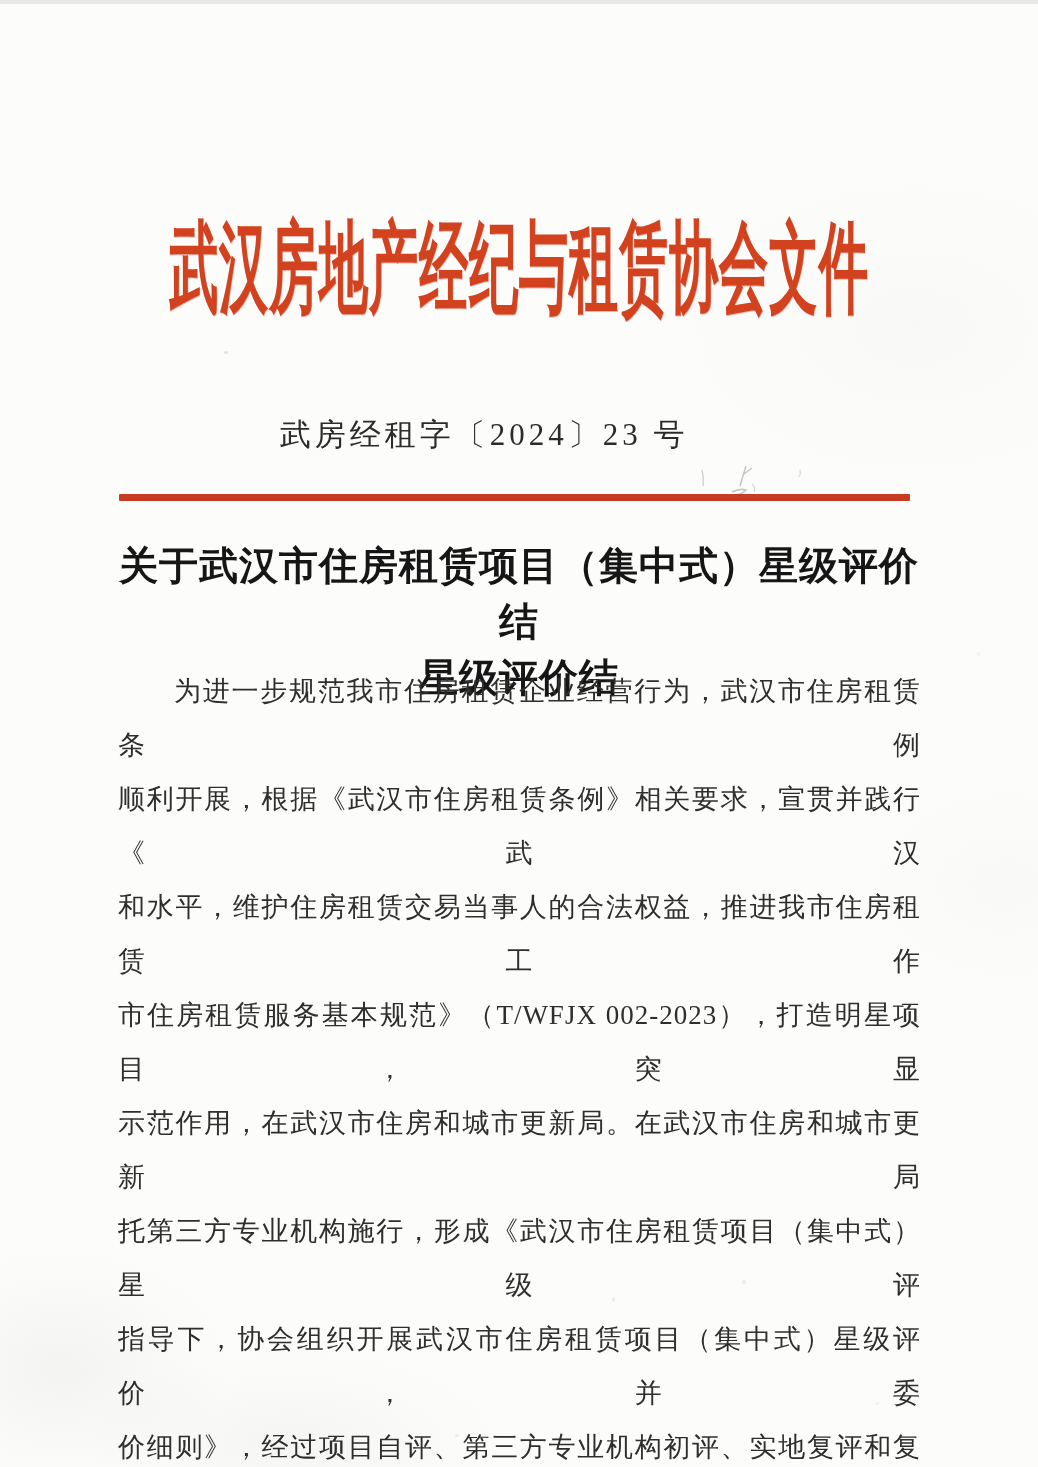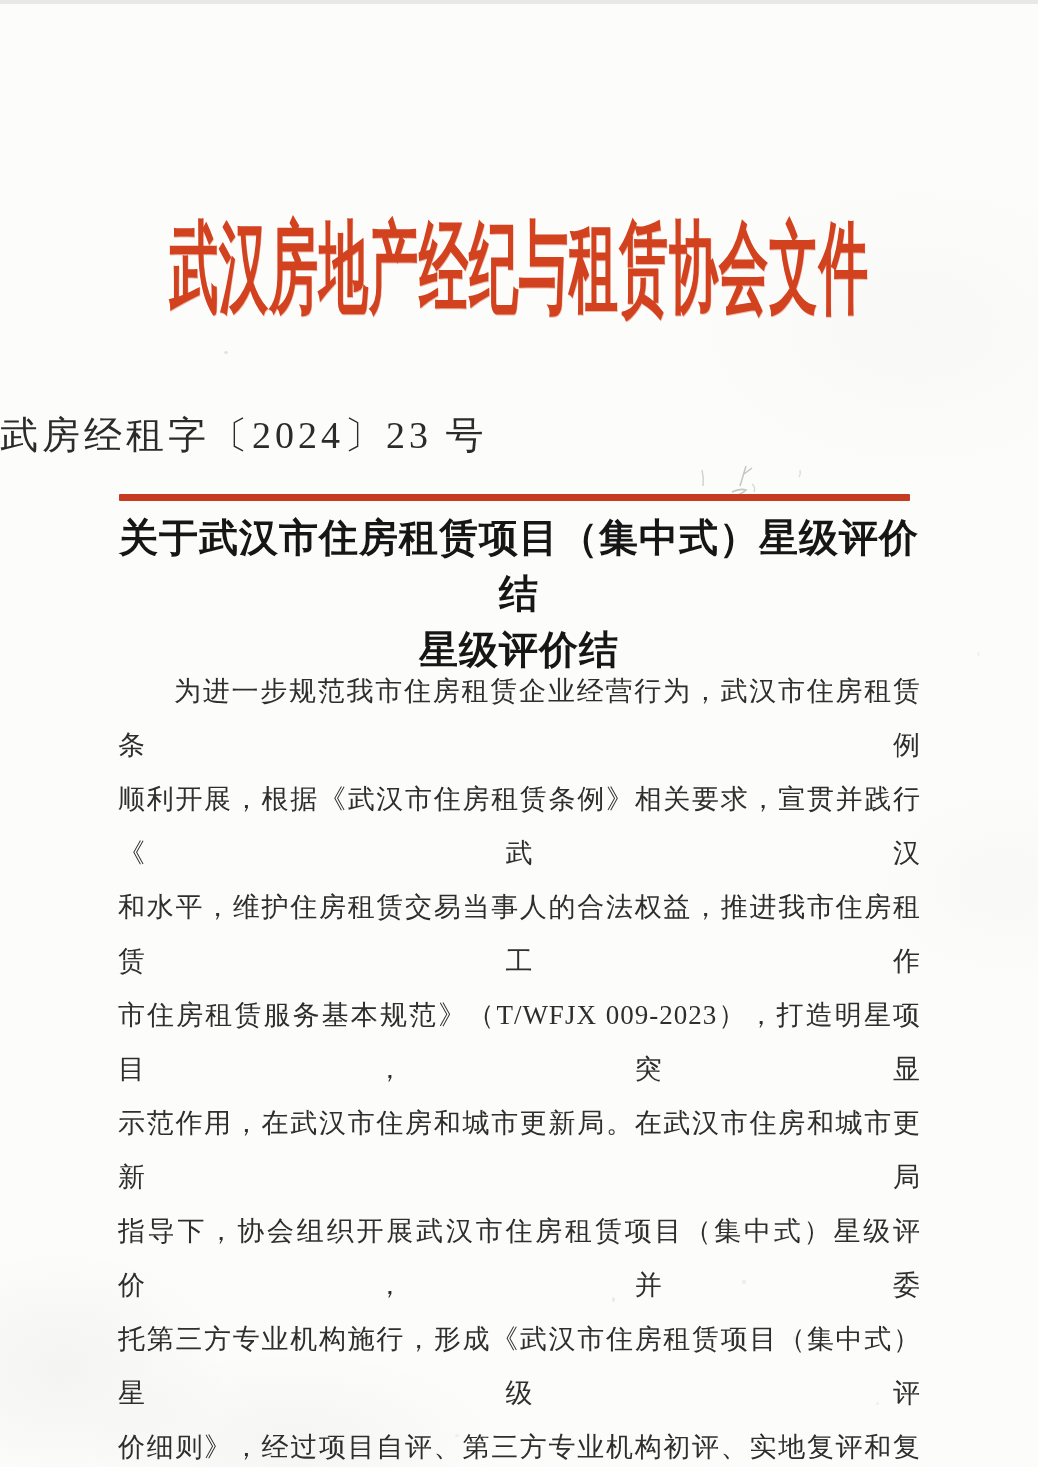--- a/index.html
+++ b/index.html
@@ -36,40 +36,41 @@
     transform: translateX(-50%) scaleX(0.49);
     text-shadow: 1px 1px 0 rgba(210,60,30,0.35);
   }
 
   
   .doc-number {
     position: absolute;
     top: 412px;
     left: 0;
     right: 70px;
-    font-size: 38px;
+    text-align: center;
+    font-size: 31px;
     line-height: 38px;
     letter-spacing: 4px;
     color: #2b2b2b;
   }
 
   
   .red-rule {
     position: absolute;
     top: 490px;
     left: 119px;
     width: 791px;
     height: 7px;
     border-radius: 1px;
   }
 
   
   .notice-title {
     position: absolute;
-    top: 506px;
+    top: 534px;
     left: 100px;
     right: 100px;
     text-align: center;
     font-family: "Liberation Sans", "DejaVu Sans", sans-serif;
     font-weight: 700;
     font-size: 39px;
     line-height: 56px;
     letter-spacing: 1px;
     color: #161616;
   }
@@ -141,24 +142,24 @@
 
   <div class="notice-title">
     <div>关于武汉市住房租赁项目（集中式）星级评价结</div>
     <div>星级评价结</div>
   </div>
 
   <div class="body-text">
     <div class="line fill indent">为进一步规范我市住房租赁企业经营行为，武汉市住房租赁条例</div>
     <div class="line fill">顺利开展，根据《武汉市住房租赁条例》相关要求，宣贯并践行《武汉</div>
     <div class="line fill">和水平，维护住房租赁交易当事人的合法权益，推进我市住房租赁工作</div>
-    <div class="line fill">市住房租赁服务基本规范》（T/WFJX 009-2023），打造明星项目，突显</div>
+    <div class="line fill">市住房租赁服务基本规范》（T/WFJX 002-2023），打造明星项目，突显</div>
     <div class="line fill">示范作用，在武汉市住房和城市更新局。在武汉市住房和城市更新局</div>
+    <div class="line fill">托第三方专业机构施行，形成《武汉市住房租赁项目（集中式）星级评</div>
     <div class="line fill">指导下，协会组织开展武汉市住房租赁项目（集中式）星级评价，并委</div>
-    <div class="line fill">托第三方专业机构施行，形成《武汉市住房租赁项目（集中式）星级评</div>
     <div class="line fill">价细则》，经过项目自评、第三方专业机构初评、实地复评和复核等系</div>
 
   </div>
 
   <span class="speckle sp1"></span>
   <span class="speckle sp2"></span>
   <span class="speckle sp3"></span>
   <span class="speckle sp4"></span>
   <span class="speckle sp5"></span>
   <span class="speckle sp6"></span>

